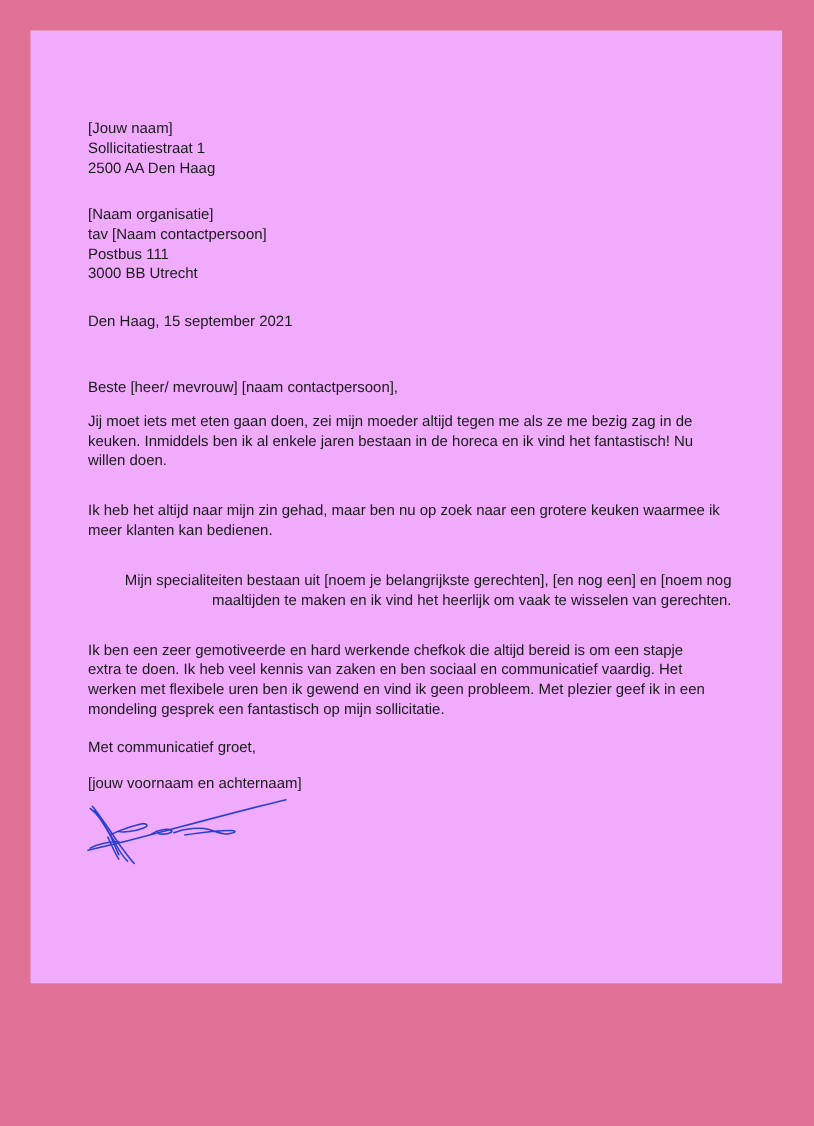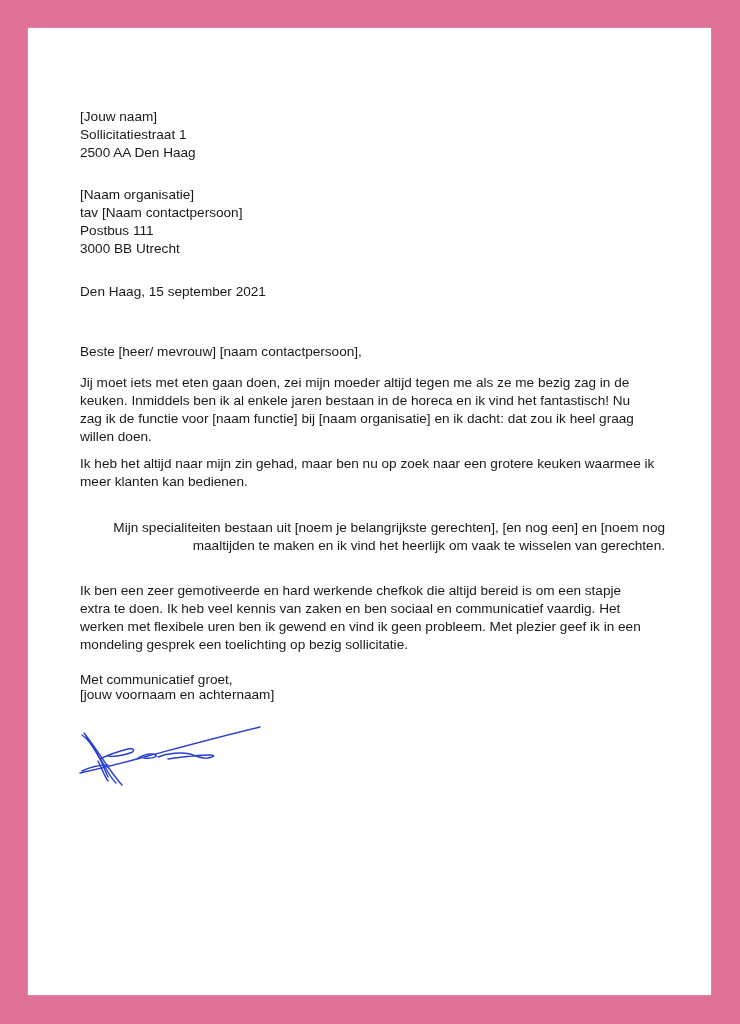--- a/index.html
+++ b/index.html
@@ -12,22 +12,22 @@
       background: #df7196;
       position: relative;
       overflow: hidden;
       font-family: "Liberation Sans", sans-serif;
     }
     .page {
       position: absolute;
       left: 28px;
       top: 28px;
       width: 683px;
-      height: 967px;
-      background: #ffffff;
+      height: 866px;
+      background: #f0abfc;
       box-shadow: 0 0 1px rgba(255,255,255,0.8);
     }
     .letter {
       position: absolute;
       left: 52px;
       top: 0;
       width: 590px;
       color: #1a1a1a;
       font-size: 13.6px;
       line-height: 18px;
@@ -77,46 +77,45 @@
       <span class="line">Den Haag, 15 september 2021</span>
     </div>
 
     <div class="block" style="top:315px;">
       <span class="line">Beste [heer/ mevrouw] [naam contactpersoon],</span>
     </div>
 
     <div class="para" style="top:346px;">
       <span class="line">Jij moet iets met eten gaan doen, zei mijn moeder altijd tegen me als ze me bezig zag in de</span>
       <span class="line">keuken. Inmiddels ben ik al enkele jaren bestaan in de horeca en ik vind het fantastisch! Nu</span>
-      <span class="line">zag ik de functie voor [naam functie] bij [naam organisatie] en ik dacht: dat zou ik heel graag</span>
       <span class="line">willen doen.</span>
     </div>
 
     <div class="para" style="top:427px;">
       <span class="line">Ik heb het altijd naar mijn zin gehad, maar ben nu op zoek naar een grotere keuken waarmee ik</span>
       <span class="line">meer klanten kan bedienen.</span>
     </div>
 
     <div class="para" style="top:491px;text-align:right;">
       <span class="line">Mijn specialiteiten bestaan uit [noem je belangrijkste gerechten], [en nog een] en [noem nog</span>
       <span class="line">maaltijden te maken en ik vind het heerlijk om vaak te wisselen van gerechten.</span>
     </div>
 
     <div class="para" style="top:554px;">
       <span class="line">Ik ben een zeer gemotiveerde en hard werkende chefkok die altijd bereid is om een stapje</span>
       <span class="line">extra te doen. Ik heb veel kennis van zaken en ben sociaal en communicatief vaardig. Het</span>
       <span class="line">werken met flexibele uren ben ik gewend en vind ik geen probleem. Met plezier geef ik in een</span>
-      <span class="line">mondeling gesprek een toelichting op bezig sollicitatie.</span>
+      <span class="line">mondeling gesprek een fantastisch op mijn sollicitatie.</span>
     </div>
 
     <div class="block" style="top:643px;">
       <span class="line">Met communicatief groet,</span>
     </div>
 
-    <div class="block" style="top:658px;">
+    <div class="block" style="top:675px;">
       <span class="line">[jouw voornaam en achternaam]</span>
     </div>
   </div>
 
   <svg class="sig" viewBox="0 0 185 64" xmlns="http://www.w3.org/2000/svg">
     <g fill="none" stroke="#2a3fd0" stroke-width="1.4" stroke-linecap="round" stroke-linejoin="round">
       <path d="M6 8 C 14 18, 22 30, 30 42 C 36 50, 40 56, 44 60"></path>
       <path d="M8 12 C 14 20, 20 30, 26 40 C 30 48, 34 54, 38 58"></path>
       <path d="M4 10 C 10 14, 16 22, 22 34 C 26 42, 28 48, 30 52"></path>
       <path d="M22 34 C 30 30, 42 26, 50 24 C 56 23, 58 26, 52 28 C 44 31, 34 32, 30 31"></path>

